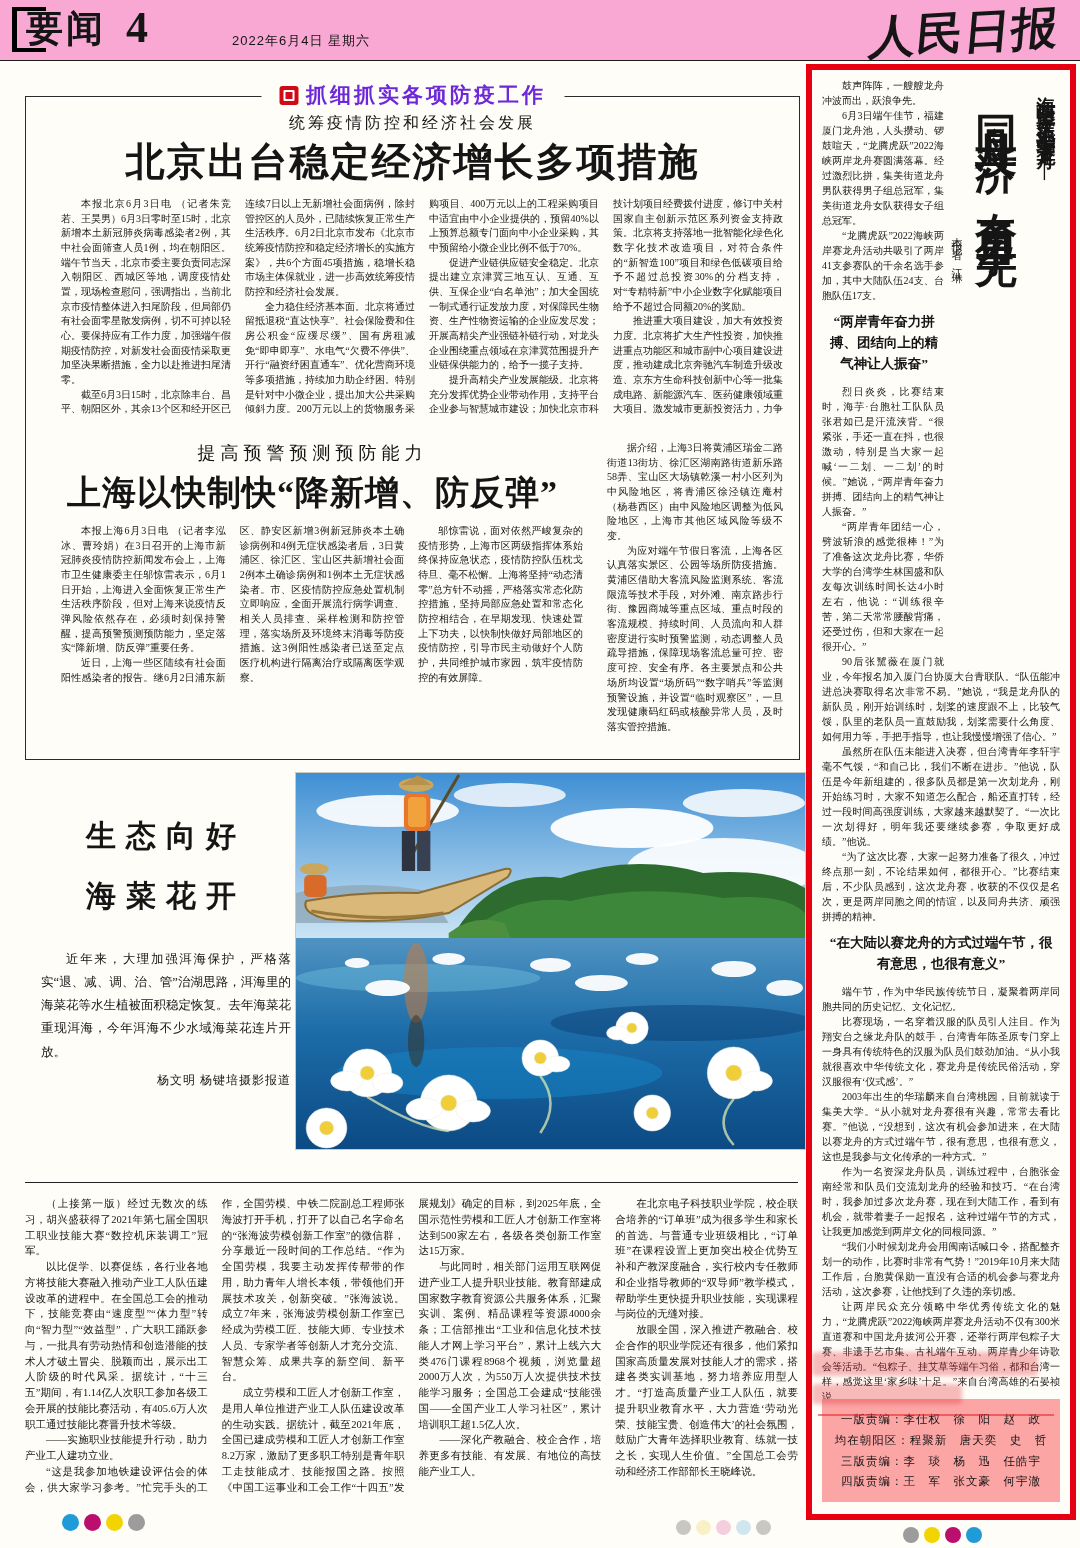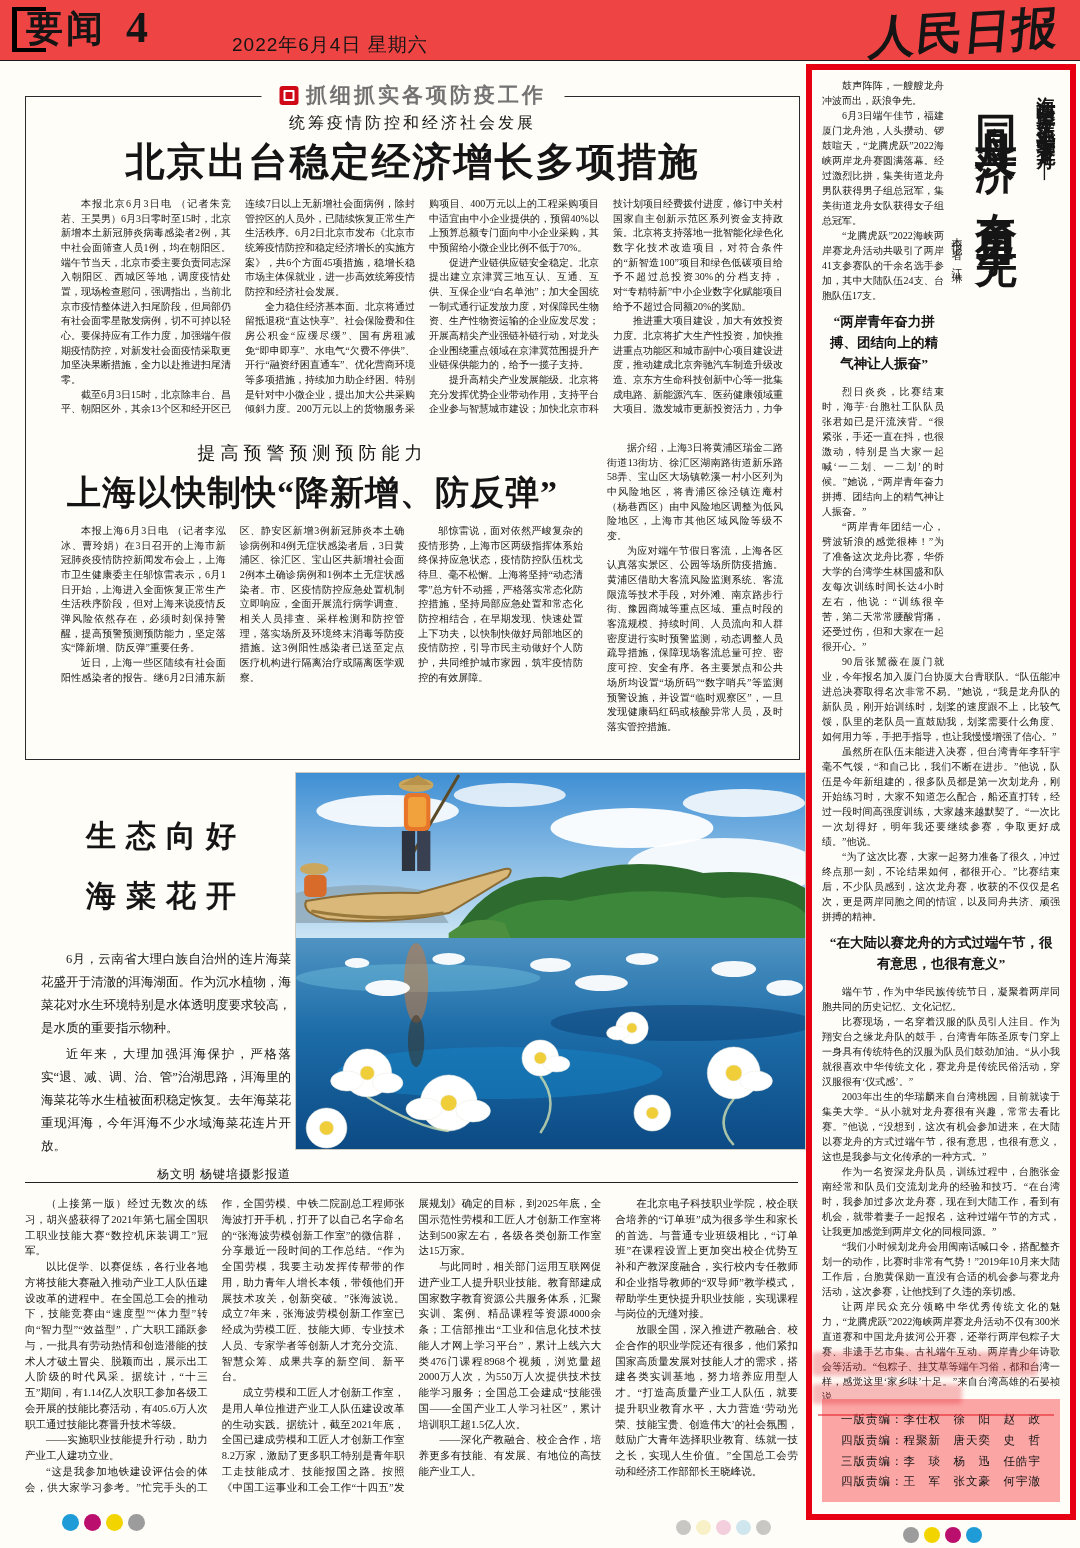--- a/index.html
+++ b/index.html
@@ -1,38 +1,38 @@
 <!DOCTYPE html>
 <html><head>
 <meta charset="utf-8">
 <style>
   html,body{margin:0;padding:0;background:#e8e8e4;}
   .page{position:relative;width:1080px;height:1548px;margin:0 auto;background:#fffdf7;
         font-family:"Liberation Serif",serif;color:#151515;overflow:hidden;}
   p{margin:0 0 2px 0;}
 
   
-  .header{position:absolute;left:0;top:0;width:1080px;height:60px;border-bottom:1.5px solid #1a1a1a;background:#ef4444;}
+  .header{position:absolute;left:0;top:0;width:1080px;height:60px;border-bottom:1.5px solid #1a1a1a;background:#f9a8d4;}
   .sec-wrap{position:absolute;left:12px;top:8px;display:flex;align-items:flex-end;gap:16px;}
   .sec-bracket{position:relative;border-left:5px solid #000;padding:1px 4px 1px 9px;
                font-size:37px;font-weight:bold;letter-spacing:3px;line-height:1.05;}
   .sec-bracket::before,.sec-bracket::after{content:"";position:absolute;left:-5px;width:34px;height:4px;background:#000;}
   .sec-bracket::before{top:-2px;} .sec-bracket::after{bottom:-2px;}
   .page-num{font-size:44px;font-weight:bold;line-height:0.9;padding-bottom:2px;}
-  .date-line{position:absolute;left:232px;top:32px;font-size:19px;letter-spacing:1px;font-family:"Liberation Sans",sans-serif;}
+  .date-line{position:absolute;left:232px;top:32px;font-size:13px;letter-spacing:1px;font-family:"Liberation Sans",sans-serif;}
   .masthead{position:absolute;right:22px;top:2px;font-size:46px;font-weight:900;
             transform:skewX(-8deg) rotate(-3deg);letter-spacing:1px;}
 
   
   .pbox{position:absolute;left:25px;top:96px;width:773px;height:662px;border:1px solid #2b2b2b;background:#fffdf7;}
   .banner{position:absolute;top:-16px;left:50%;transform:translateX(-50%);background:#fffdf7;
           padding:0 18px;display:flex;align-items:center;gap:8px;white-space:nowrap;}
   .banner-icon{width:19px;height:19px;background:#cf0a16;border-radius:3px;position:relative;flex:0 0 auto;}
   .banner-icon::after{content:"";position:absolute;inset:4px;border:2.5px solid #fff;border-radius:1px;}
-  .banner-text{color:#737373;font-size:21px;font-weight:bold;letter-spacing:3px;}
+  .banner-text{color:#6d28d9;font-size:21px;font-weight:bold;letter-spacing:3px;}
   .a1{padding:16px 16px 0 16px;}
   .kicker1{text-align:center;font-size:16px;letter-spacing:3px;}
   .headline1{text-align:center;font-size:39px;font-weight:bold;letter-spacing:2px;margin:6px 0 12px 0;line-height:1.15;}
   .body-cols{overflow:hidden;text-align:justify;font-size:10px;line-height:1.47;margin-left:19px;}
   .a1-body{height:232px;column-count:4;column-gap:14px;}
   .para{text-indent:2em;margin:0;}
   .a2{padding:12px 16px 0 16px;display:flex;gap:24px;}
   .a2-main{width:73%;}
   .kicker2{text-align:center;font-size:18px;letter-spacing:5px;}
   .headline2{text-align:center;font-size:34px;font-weight:bold;letter-spacing:1px;margin:8px 0 12px 0;line-height:1.15;}
@@ -134,21 +134,20 @@
     </div>
   </div>
 
   <div class="eco">
     <div class="eco-info">
       <div class="eco-title">
         <div>生态向好</div>
         <div>海菜花开</div>
       </div>
       <div class="eco-paras">
-          <p class="para">6月，云南省大理白族自治州的连片海菜花盛开于清澈的洱海湖面。作为沉水植物，海菜花对水生环境特别是水体透明度要求较高，是水质的重要指示物种。</p>
           <p class="para">近年来，大理加强洱海保护，严格落实“退、减、调、治、管”治湖思路，洱海里的海菜花等水生植被面积稳定恢复。去年海菜花重现洱海，今年洱海不少水域海菜花连片开放。</p>
         </div>
       <div class="eco-credit">杨文明  杨键培摄影报道</div>
     </div>
 
     <div class="eco-photo">
       <svg width="100%" height="100%" viewBox="0 0 500 376" preserveAspectRatio="none">
         <defs>
           <linearGradient id="sky" x1="0" y1="0" x2="0" y2="1">
             <stop offset="0" stop-color="#3f8fd4"></stop>
@@ -278,21 +277,21 @@
           <p class="dp">端午节，作为中华民族传统节日，凝聚着两岸同胞共同的历史记忆、文化记忆。</p>
           <p class="dp">比赛现场，一名穿着汉服的队员引人注目。作为翔安台之缘龙舟队的鼓手，台湾青年陈圣原专门穿上一身具有传统特色的汉服为队员们鼓劲加油。“从小我就很喜欢中华传统文化，赛龙舟是传统民俗活动，穿汉服很有‘仪式感’。”</p>
           <p class="dp">2003年出生的华瑞麟来自台湾桃园，目前就读于集美大学。“从小就对龙舟赛很有兴趣，常常去看比赛。”他说，“没想到，这次有机会参加进来，在大陆以赛龙舟的方式过端午节，很有意思，也很有意义，这也是我参与文化传承的一种方式。”</p>
           <p class="dp">作为一名资深龙舟队员，训练过程中，台胞张金南经常和队员们交流划龙舟的经验和技巧。“在台湾时，我参加过多次龙舟赛，现在到大陆工作，看到有机会，就带着妻子一起报名，这种过端午节的方式，让我更加感觉到两岸文化的同根同源。”</p>
           <p class="dp">“我们小时候划龙舟会用闽南话喊口令，搭配整齐划一的动作，比赛时非常有气势！”2019年10月来大陆工作后，台胞黄保勋一直没有合适的机会参与赛龙舟活动，这次参赛，让他找到了久违的亲切感。</p>
           <p class="dp">让两岸民众充分领略中华优秀传统文化的魅力，“龙腾虎跃”2022海峡两岸赛龙舟活动不仅有300米直道赛和中国龙舟拔河公开赛，还举行两岸包粽子大赛、非遗手艺市集、古礼端午互动、两岸青少年诗歌会等活动。“包粽子、挂艾草等端午习俗，都和台湾一样，感觉这里‘家乡味’十足。”来自台湾高雄的石晏祯说。</p>
         </div>
     </div>
     <div class="editors">
         <p>一版责编：李仕权　徐　阳　赵　政</p>
-        <p>四版责编：程聚新　唐天奕　史　哲</p>
+        <p>均在朝阳区：程聚新　唐天奕　史　哲</p>
         <p>三版责编：李　琰　杨　迅　任皓宇</p>
         <p>四版责编：王　军　张文豪　何宇澈</p>
       </div>
   </div>
 
   <div class="wm wm1"></div>
   <div class="wm wm2"></div>
   <div class="wm-line"></div>
 
   <div class="dots dots-1">

